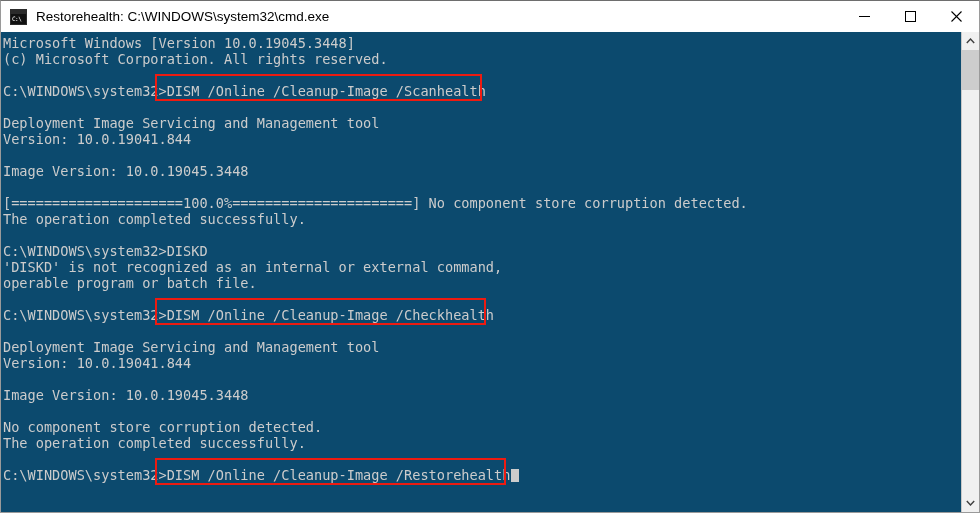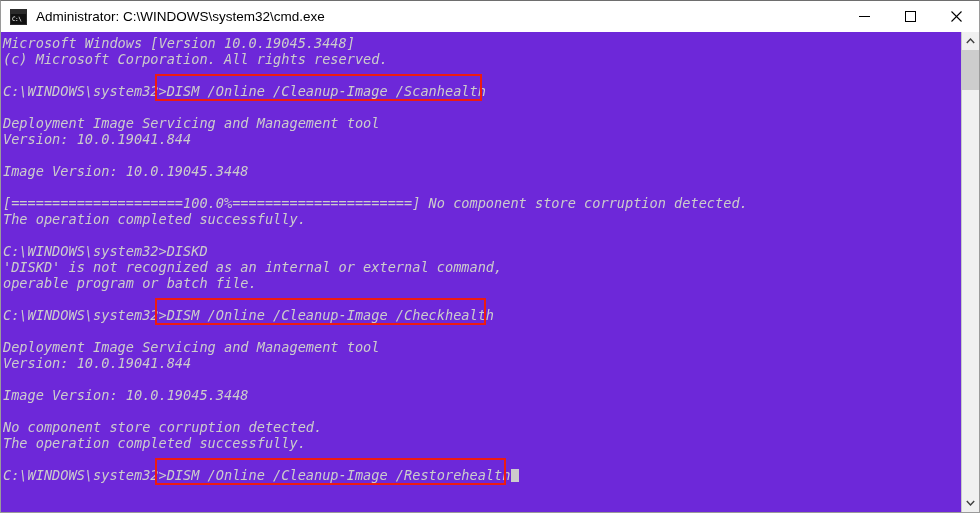--- a/index.html
+++ b/index.html
@@ -51,23 +51,22 @@
     display:flex;
   }
   .win-btn {
     width:46px; height:31px;
     display:flex; align-items:center; justify-content:center;
     background:transparent;
   }
   .win-btn svg { display:block; }
   
   .term-wrap {
-    flex:1; display:flex; position:relative; background:#6d28d9;
+    flex:1; display:flex; position:relative; background:#0c4a6e;
     overflow:hidden;
-    font-style:italic;
   }
   .term {
     flex:1;
     padding:3px 0 0 2px;
     font-family:"DejaVu Sans Mono", monospace;
     font-size:13.6px;
     line-height:16px;
     color:#ccc;
     white-space:pre;
     letter-spacing:0px;
@@ -112,21 +111,21 @@
 <body>
 
 <div class="window">
 
   <div class="titlebar">
     <div class="title-left">
       <span class="app-icon">
         <span class="bar"></span>
         <span class="body">C:\</span>
       </span>
-      <span class="title-text">Administrator: C:\WINDOWS\system32\cmd.exe</span>
+      <span class="title-text">Restorehealth: C:\WINDOWS\system32\cmd.exe</span>
     </div>
     <div class="win-controls">
       <div class="win-btn">
         <svg width="11" height="11" viewBox="0 0 11 11">
           <line x1="0" y1="5.5" x2="11" y2="5.5" stroke="#000" stroke-width="1"></line>
         </svg>
       </div>
       <div class="win-btn">
         <svg width="11" height="11" viewBox="0 0 11 11">
           <rect x="0.5" y="0.5" width="10" height="10" fill="none" stroke="#000" stroke-width="1"></rect>

